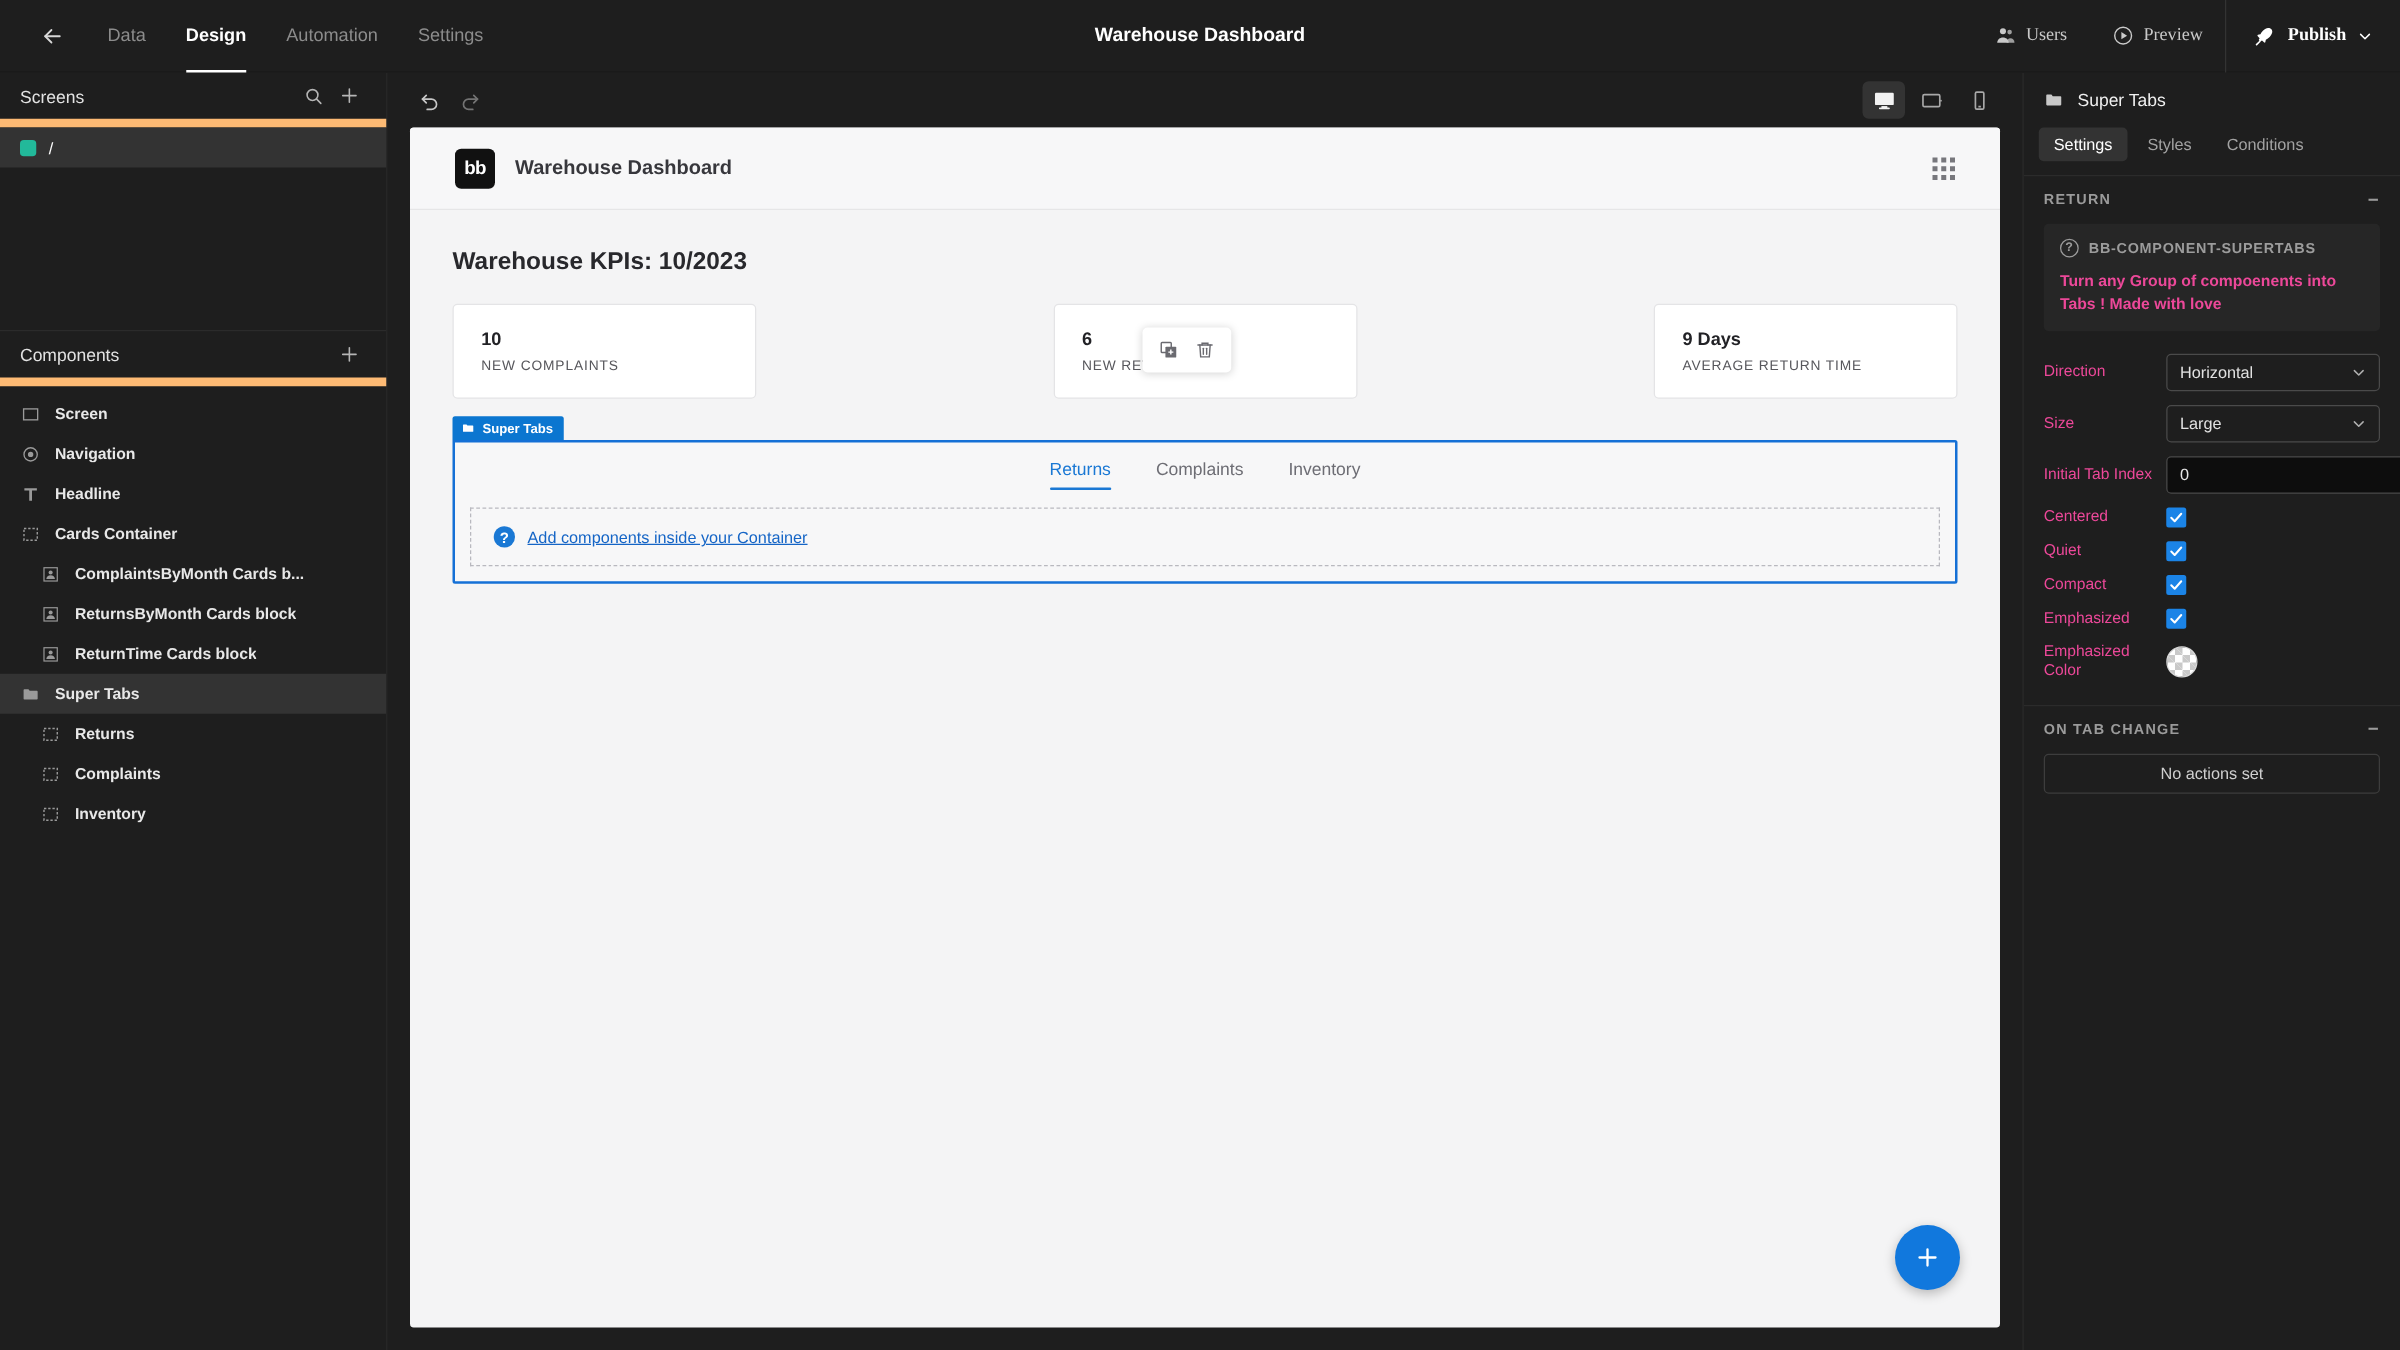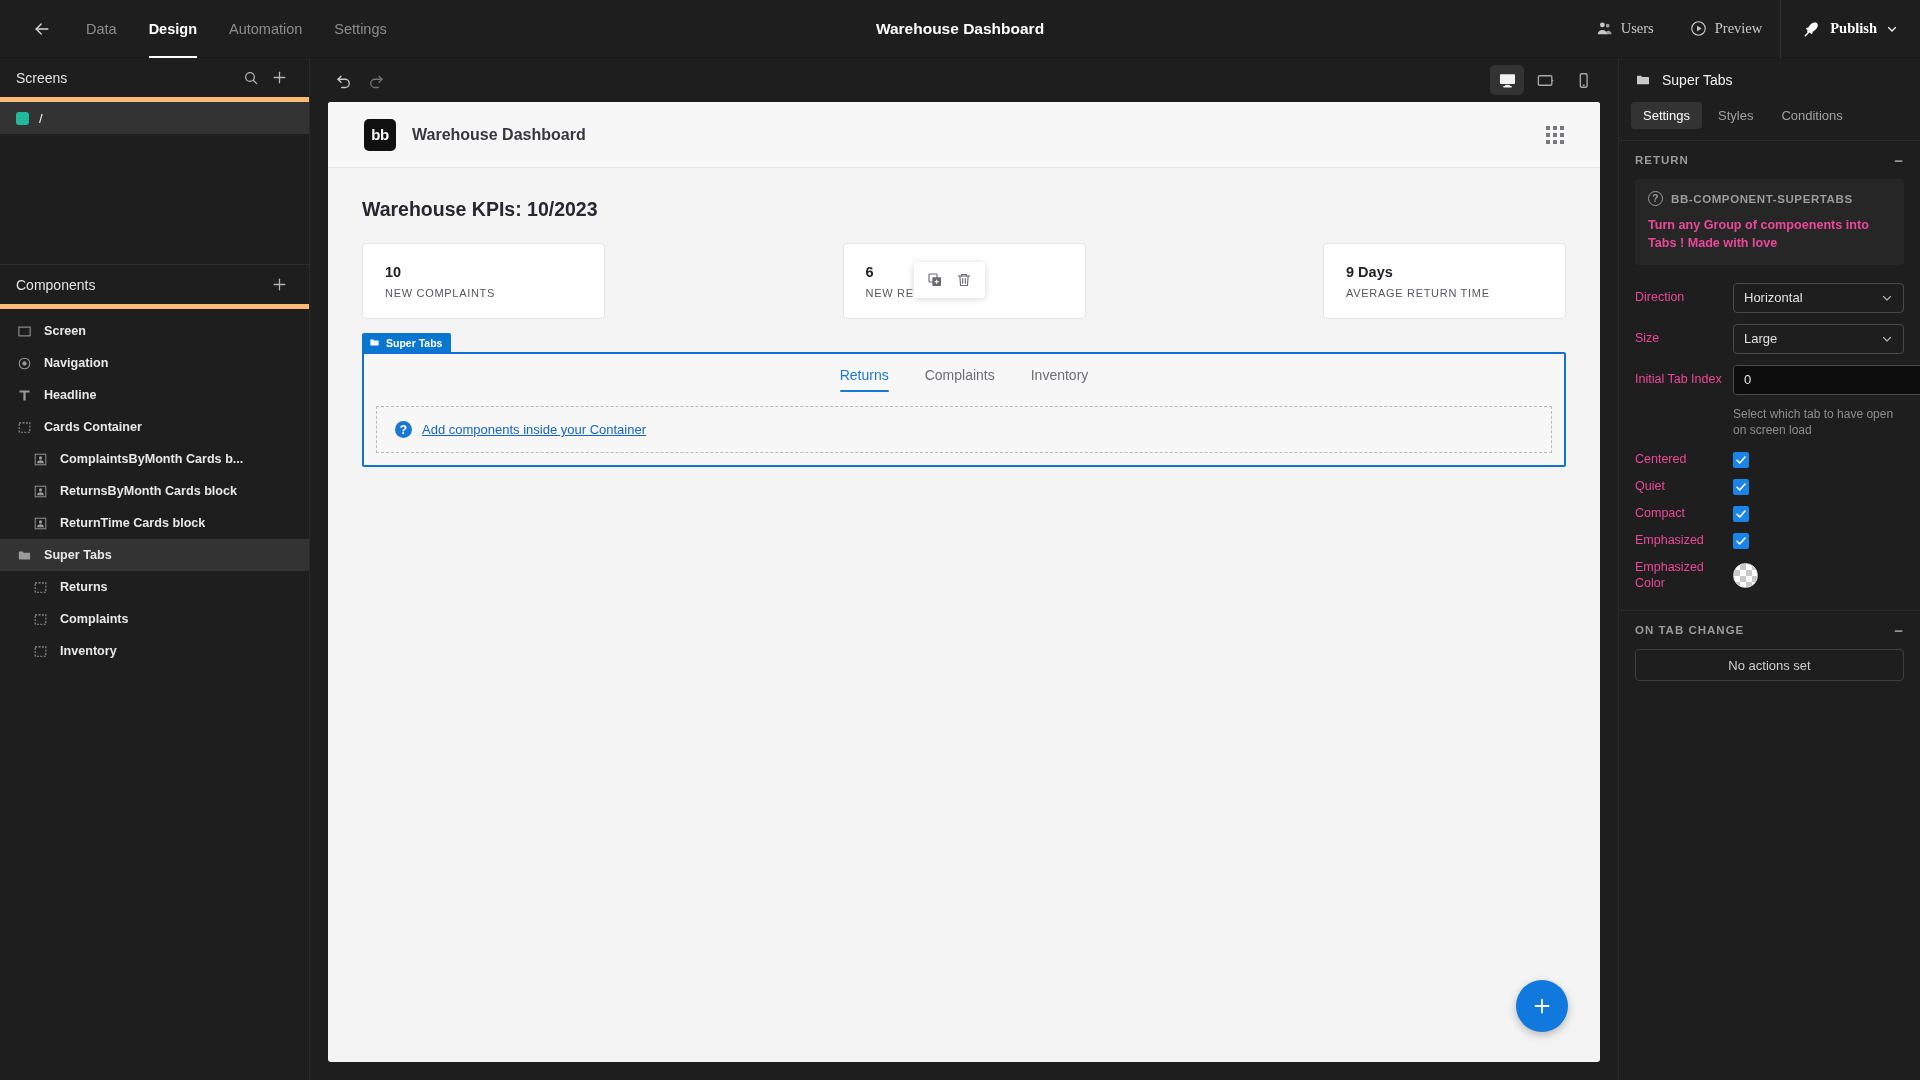--- a/index.html
+++ b/index.html
@@ -50,21 +50,21 @@
   
   .body-row { display: flex; flex: 1 1 auto; min-height: 0; }
 
   
   .leftbar {
     width: 310px; flex: 0 0 310px; background: #1e1e1e; display: flex; flex-direction: column;
     border-right: 1px solid #2a2a2a;
   }
   .panel-head {
     height: 44px; display: flex; align-items: center; padding: 0 16px;
-    font-size: 14px; color: #e3e3e3; border-bottom: 5px solid #fdba74;
+    font-size: 14px; color: #e3e3e3; border-bottom: 7px solid #fdba74;
   }
   .panel-head .spacer { flex: 1; }
   .panel-head .icon-btn {
     width: 28px; height: 28px; display: flex; align-items: center; justify-content: center;
     color: #b5b5b5; cursor: pointer;
   }
   .screens-section { flex: 0 0 auto; }
   .screen-item {
     height: 32px; display: flex; align-items: center; gap: 10px; padding: 0 16px;
     background: #333333; cursor: pointer; font-size: 13px; color: #ffffff;
@@ -662,23 +662,20 @@
       <div class="field-row">
         <div class="field-label">Initial Tab Index</div>
         <div class="field-ctrl">
           <div class="number-box">
             <input class="number-input" type="text" value="0" style="">
 
           </div>
         </div>
       </div>
 
-      <div class="hint-row">
-        <div class="hint-text">Select which tab to have open on screen load</div>
-      </div>
 
       <div class="field-row">
         <div class="field-label">Centered</div>
         <div class="field-ctrl">
           <div class="checkbox">
             <svg width="12" height="12" viewBox="0 0 24 24" fill="none" stroke="#ffffff" stroke-width="3.2" stroke-linecap="round" stroke-linejoin="round">
                 <polyline points="4 12.5 9.5 18 20 6"></polyline>
               </svg>
           </div>
         </div>

